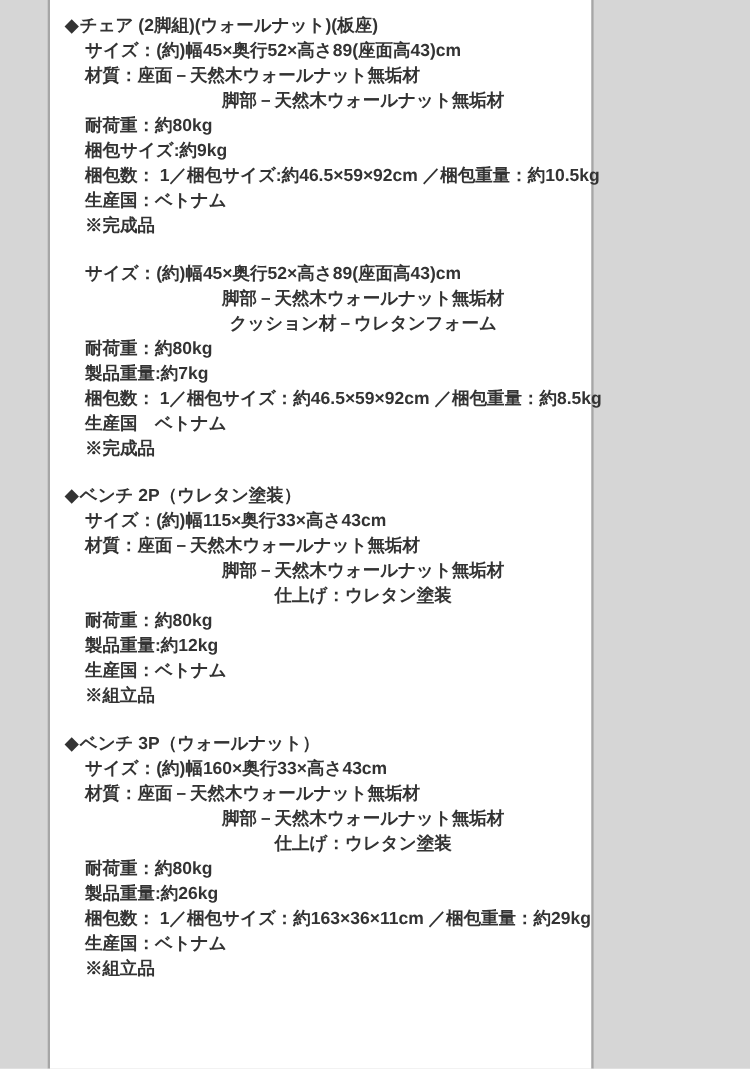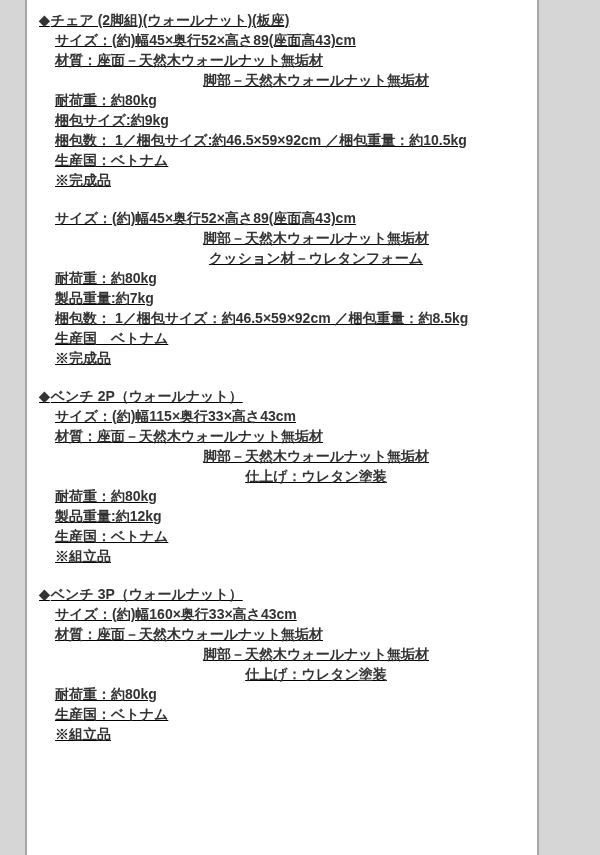--- a/index.html
+++ b/index.html
@@ -9,28 +9,27 @@
   body {
     width: 600px;
     height: 855px;
     position: relative;
     overflow: hidden;
     background: var(--bg, #d6d6d6);
   }
   .panel {
     position: absolute;
     top: 0;
-    left: 25px;
-    width: 514px;
+    left: 38px;
+    width: 437px;
     height: 855px;
     box-sizing: border-box;
     background: var(--panel, #ffffff);
     border-left: 2px solid var(--line, #a6a6a6);
     border-right: 2px solid var(--line, #a6a6a6);
-    text-decoration: underline;
   }
   .content {
     padding: 10px 6px 0 12px;
     font-family: "Liberation Sans", sans-serif;
     font-weight: bold;
     font-size: 14px;
     color: var(--text, #333333);
   }
   section.spec-section {
     margin: 0 0 18px 0;
@@ -64,34 +63,36 @@
         <div class="line l1">サイズ：(約)幅45×奥行52×高さ89(座面高43)cm</div>
         <div class="line l2">脚部－天然木ウォールナット無垢材</div>
         <div class="line l2">クッション材－ウレタンフォーム</div>
         <div class="line l1">耐荷重：約80kg</div>
         <div class="line l1">製品重量:約7kg</div>
         <div class="line l1">梱包数： 1／梱包サイズ：約46.5×59×92cm ／梱包重量：約8.5kg</div>
         <div class="line l1">生産国　ベトナム</div>
         <div class="line l1">※完成品</div>
       </section>
       <section class="spec-section">
-        <div class="spec-header line"><span class="bullet">◆</span><span>ベンチ 2P（ウォールナット）</span></div>
+        <div class="spec-header line"><span class="bullet">◆</span><span>ベンチ 2P（ウレタン塗装）</span></div>
         <div class="line l1">サイズ：(約)幅115×奥行33×高さ43cm</div>
         <div class="line l1">材質：座面－天然木ウォールナット無垢材</div>
         <div class="line l2">脚部－天然木ウォールナット無垢材</div>
         <div class="line l2">仕上げ：ウレタン塗装</div>
         <div class="line l1">耐荷重：約80kg</div>
         <div class="line l1">製品重量:約12kg</div>
         <div class="line l1">生産国：ベトナム</div>
         <div class="line l1">※組立品</div>
       </section>
       <section class="spec-section">
         <div class="spec-header line"><span class="bullet">◆</span><span>ベンチ 3P（ウォールナット）</span></div>
         <div class="line l1">サイズ：(約)幅160×奥行33×高さ43cm</div>
         <div class="line l1">材質：座面－天然木ウォールナット無垢材</div>
         <div class="line l2">脚部－天然木ウォールナット無垢材</div>
         <div class="line l2">仕上げ：ウレタン塗装</div>
         <div class="line l1">耐荷重：約80kg</div>
+        <div class="line l1">製品重量:約26kg</div>
+        <div class="line l1">梱包数： 1／梱包サイズ：約163×36×11cm ／梱包重量：約29kg</div>
         <div class="line l1">生産国：ベトナム</div>
         <div class="line l1">※組立品</div>
       </section>
     </div>
 </div>
 
 </body></html>

